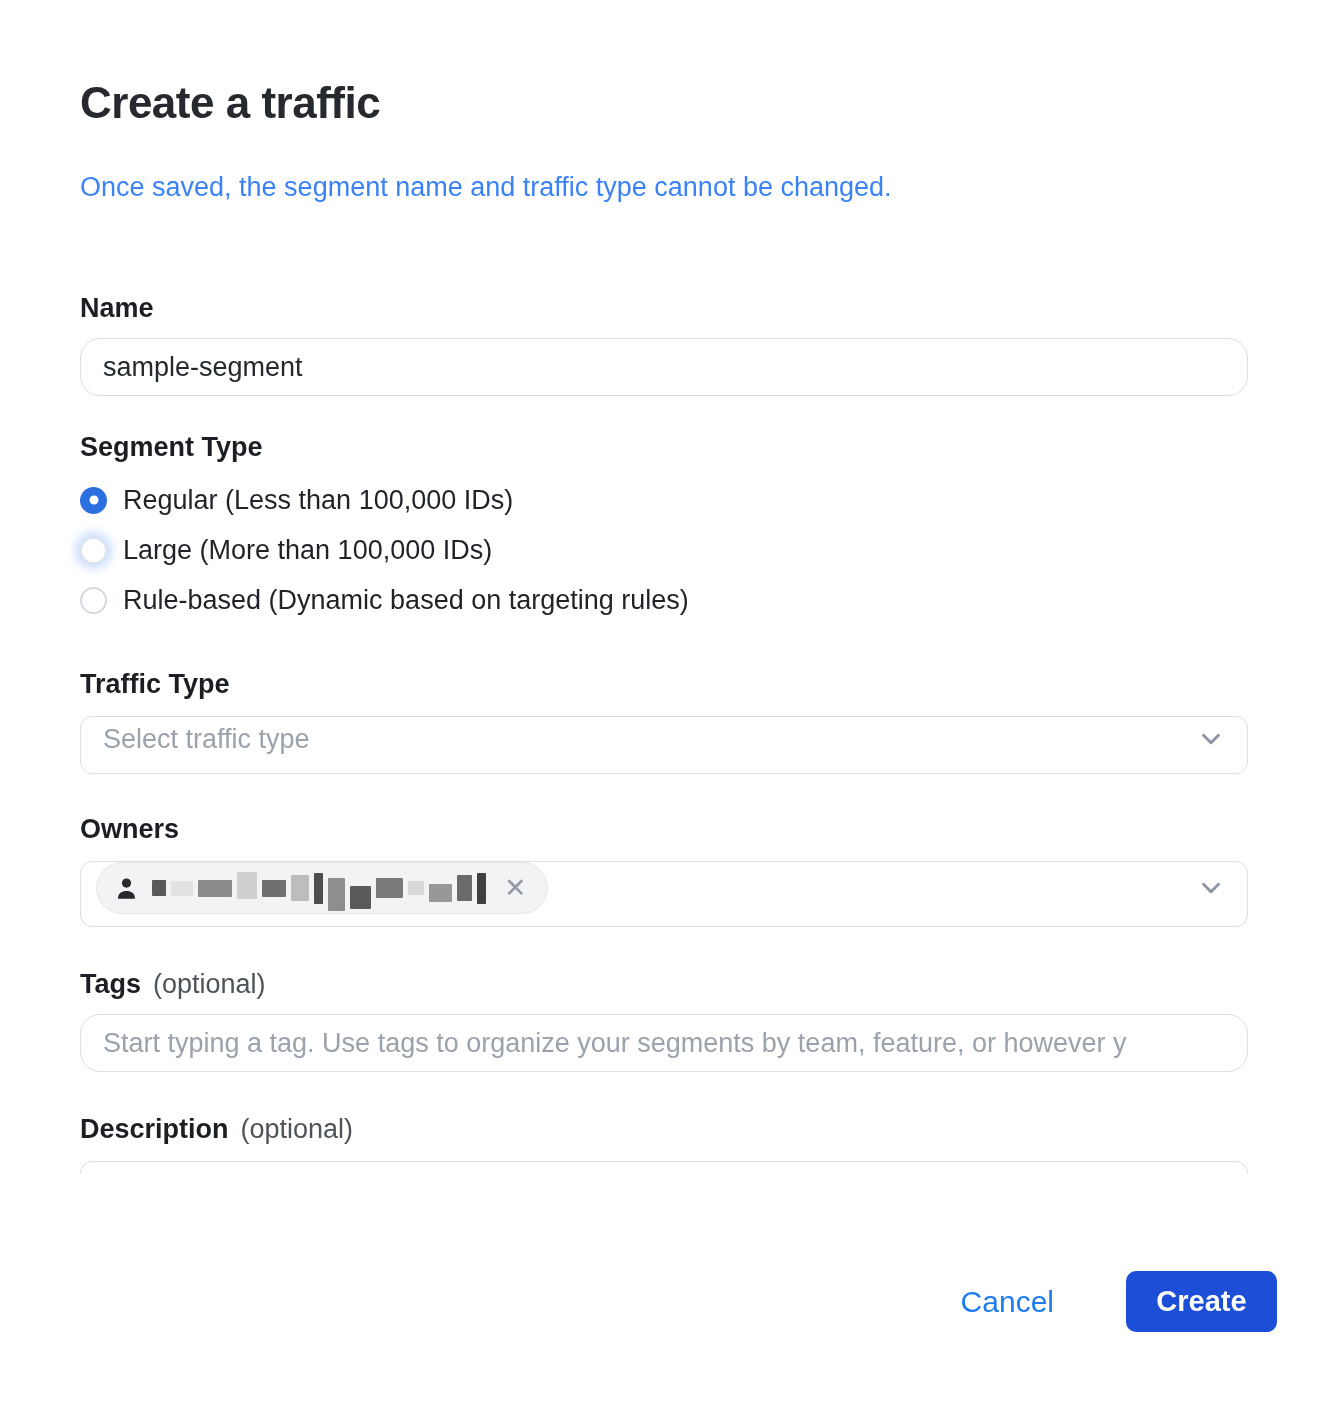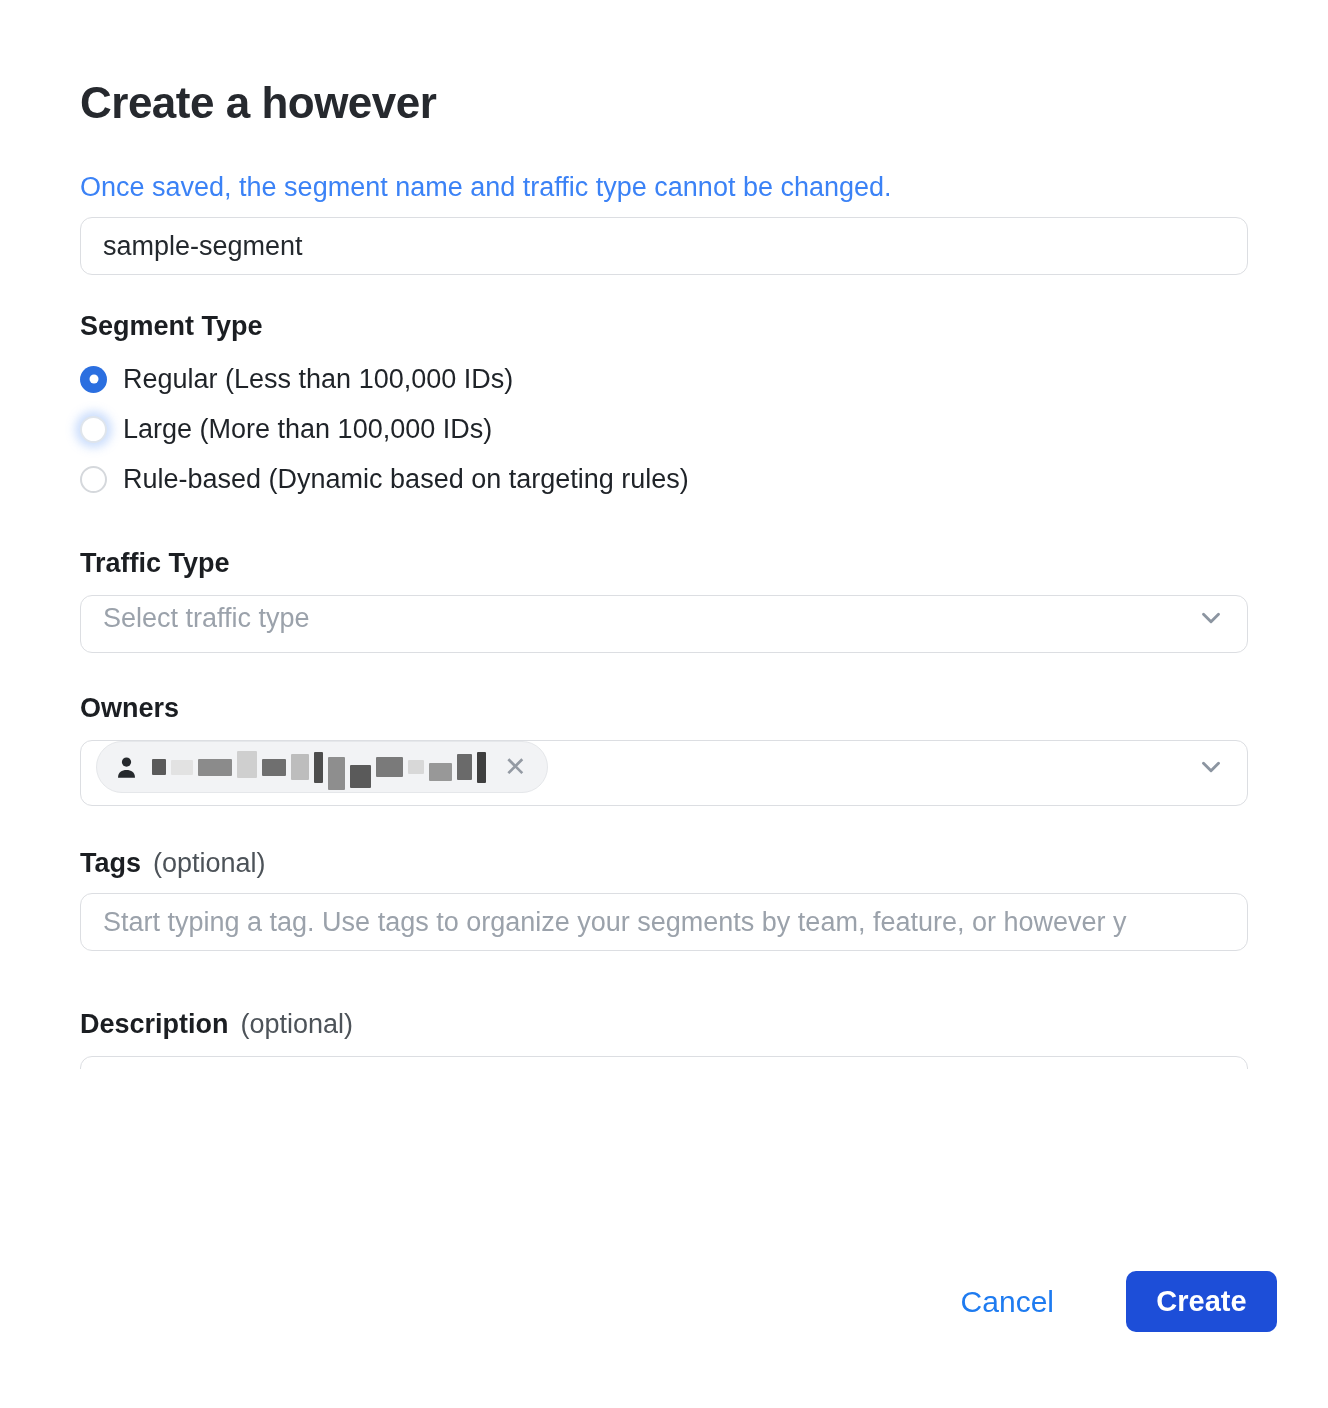--- a/index.html
+++ b/index.html
@@ -35,28 +35,28 @@
     align-items:baseline;
     gap:12px;
   }
   .optional-hint { font-weight:400; color:#4d5359; }
 
   .lbl-name { margin-top:90px; }
   .lbl-segment-type { margin-top:36px; }
   .lbl-traffic { margin-top:44px; }
   .lbl-owners { margin-top:40px; }
   .lbl-tags { margin-top:42px; }
-  .lbl-description { margin-top:58px;text-align:center; }
+  .lbl-description { margin-top:42px;text-align:center; }
 
   .text-input {
     margin-top:14px;
     width:100%;
     height:58px;
     border:1.5px solid #dcdee2;
-    border-radius:12px;
+    border-radius:20px;
     padding:0 22px;
     font-family:"Liberation Sans", sans-serif;
     font-size:27px;
     color:#24292e;
     background:#fff;
     outline:none;
     display:block;
   }
   .text-input::placeholder { color:#9ba2ab; }
 
@@ -184,23 +184,24 @@
     border:none;
     border-radius:10px;
     cursor:pointer;
   }
 </style>
 </head>
 <body>
 
 <div class="content">
 
-  <h1 class="title">Create a however</h1>
+  <h1 class="title">Create a traffic</h1>
   <div class="subtitle">Once saved, the segment name and traffic type cannot be changed.</div>
 
+  <div class="field-label lbl-name">Name</div>
   <input class="text-input" type="text" value="sample-segment" style="">
 
   <div class="field-label lbl-segment-type">Segment Type</div>
   <div class="radio-group">
     <div class="radio-row">
       <span class="radio selected"></span>
       <span>Regular (Less than 100,000 IDs)</span>
     </div>
     <div class="radio-row">
       <span class="radio unselected focus-glow"></span>

